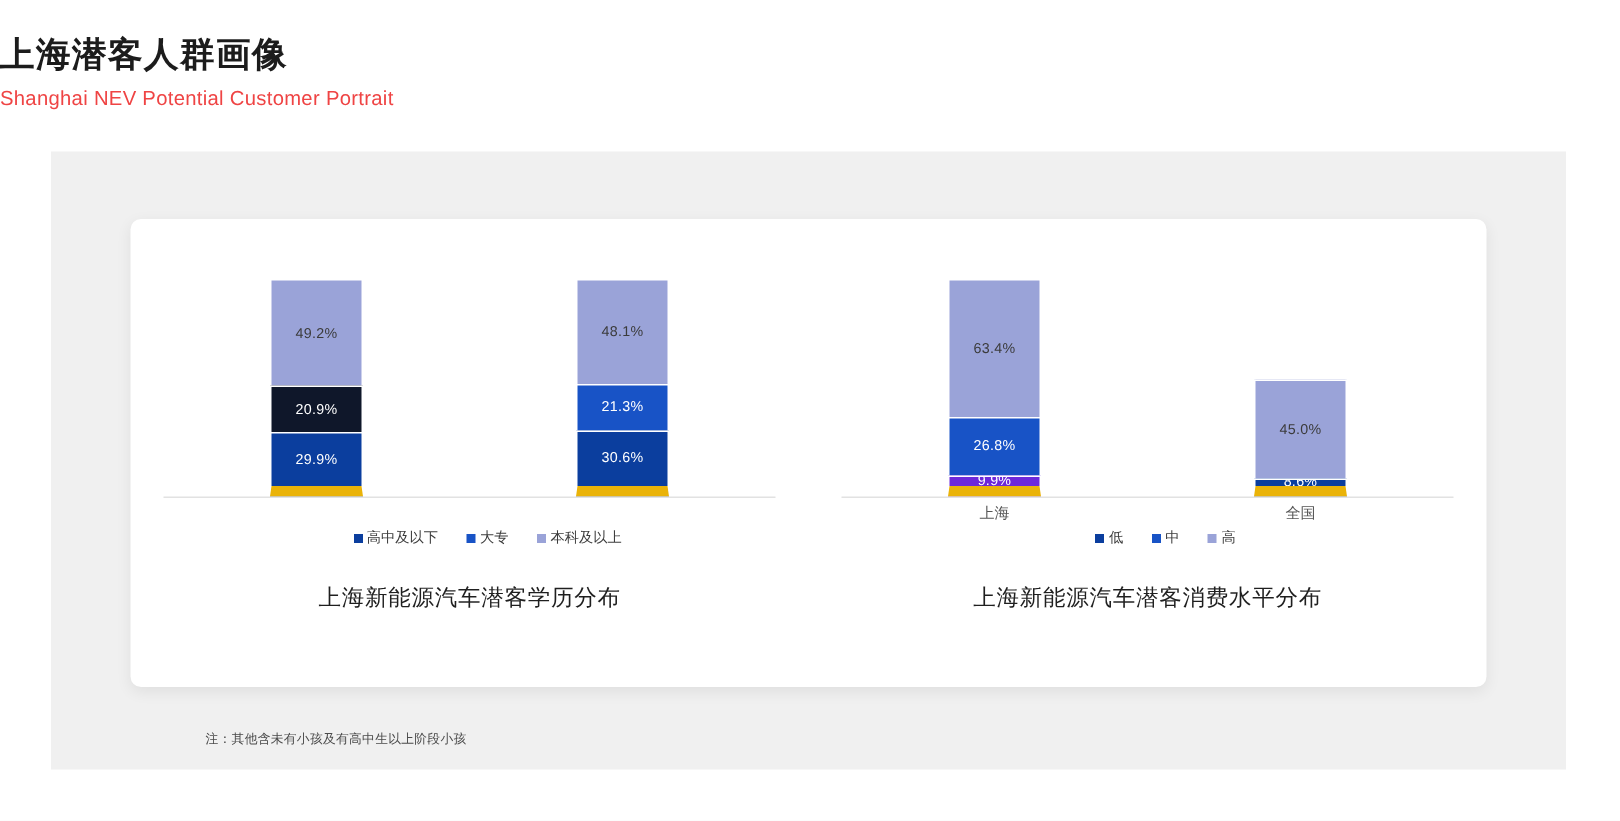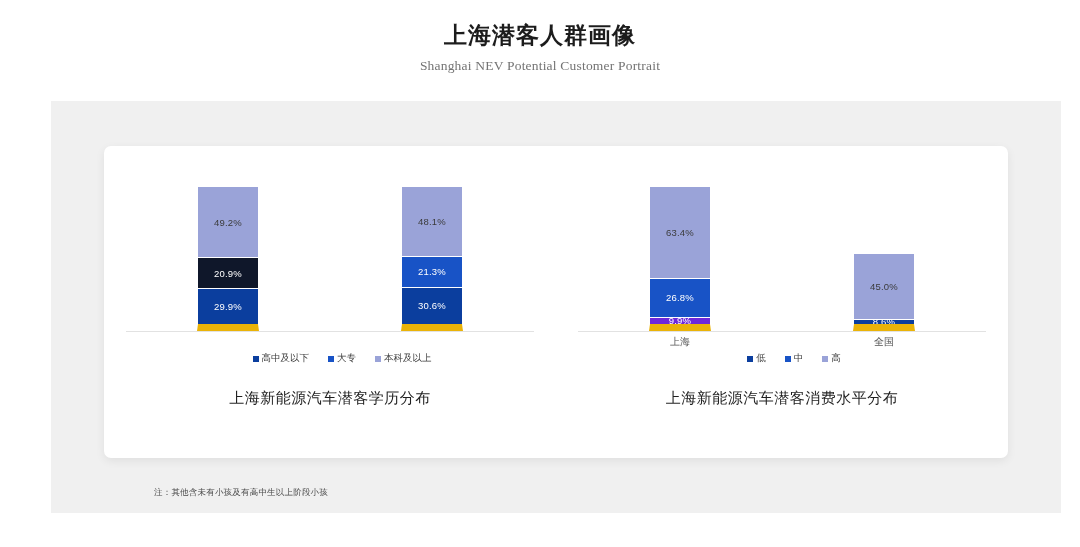--- a/index.html
+++ b/index.html
@@ -13,42 +13,41 @@
     font-family: "Liberation Sans", "DejaVu Sans", sans-serif;
     color: #1a1a1a;
     overflow: hidden;
     position: relative;
   }
 
   
   .header {
     width: 100%;
     padding-top: 22px;
-    text-align: center;
-    font-family: Liberation Serif, serif;
+    text-align: left;
   }
   .main-title {
     font-size: 23px;
     font-weight: bold;
     letter-spacing: 1px;
     color: #1c1c1c;
     line-height: 1.25;
   }
   .sub-title {
     font-size: 13.5px;
     font-weight: normal;
-    color: #737373;
+    color: #ef4444;
     margin-top: 7px;
     letter-spacing: 0.2px;
   }
 
   
   .gray-panel {
     position: absolute;
-    left: 51px;
+    left: 34px;
     top: 101px;
     width: 1010px;
     height: 412px;
     background: #f0f0f0;
   }
 
   
   .white-card {
     position: absolute;
     left: 53px;

